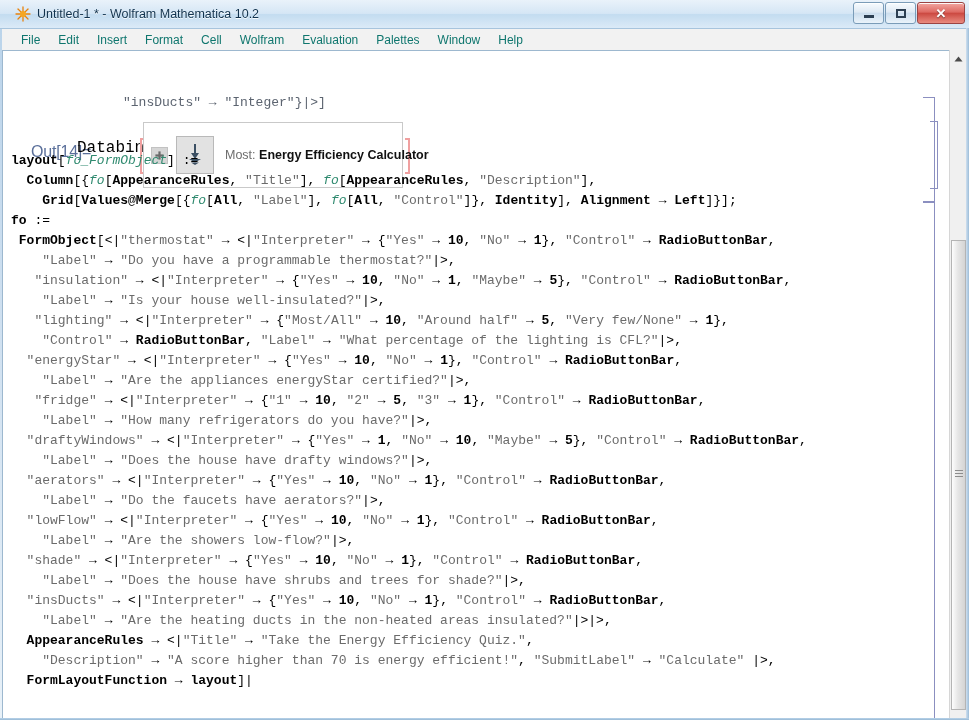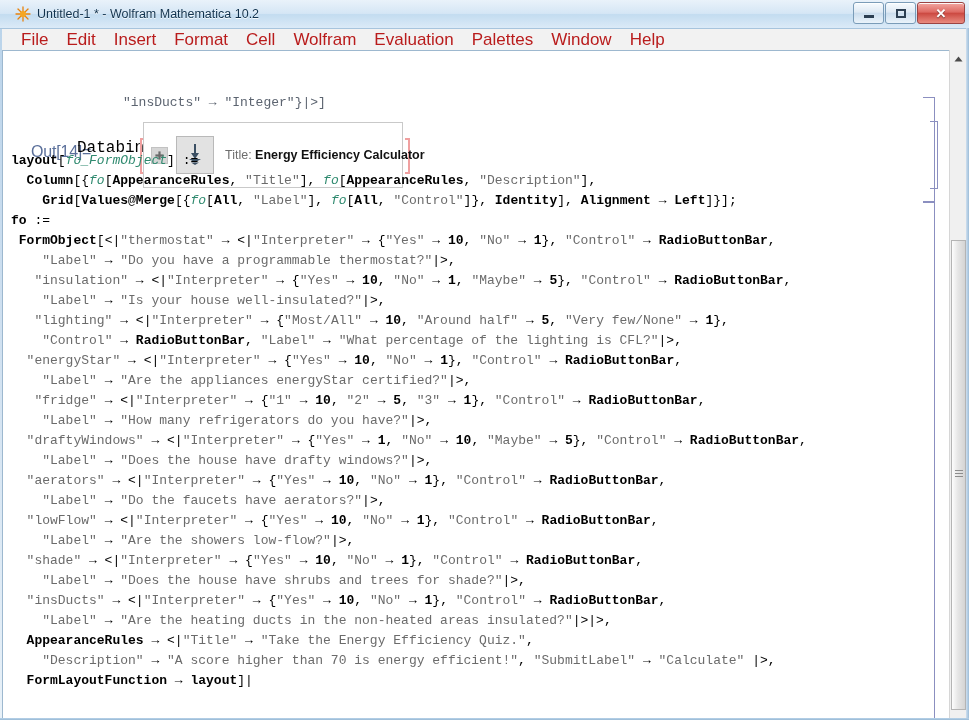--- a/index.html
+++ b/index.html
@@ -61,22 +61,22 @@
   .menubar {
     display: flex;
     align-items: center;
     height: 21px;
     background: #f2f2f2;
     border-bottom: 1px solid #d2d2d2;
     padding-left: 10px;
     margin: 0 2px;
   }
   .menuitem {
-    font-size: 17px;
-    color: #b91c1c;
+    font-size: 12px;
+    color: #0f766e;
     padding: 2px 9px;
     white-space: nowrap;
   }
 
   
   .nbwrap {
     position: absolute;
     left: 2px; top: 50px;
     width: 965px; height: 668px;
     background: #ffffff;
@@ -300,21 +300,21 @@
             <g fill="#3b4f63">
               <rect x="12" y="2" width="2" height="11"></rect>
               <polygon points="9,11 17,11 13,17"></polygon>
               <polygon points="7,17 19,17 13,20.5"></polygon>
               <polygon points="9,20.5 17,20.5 13,23"></polygon>
             </g>
           </svg>
         </div>
         <div class="bininfo">
           <div class="binrow">
-            <span>Title:</span>
+            <span>Most:</span>
             <b>Energy Efficiency Calculator</b>
           </div>
         </div>
       </div>
 
       <div class="codeblock code" id="codeblock"><span class="ln"><span class="sym">layout</span><span class="op">[</span><span class="pat">fo_FormObject</span><span class="op">] :=</span></span><span class="ln"><span class="sym">  Column</span><span class="op">[{</span><span class="pat">fo</span><span class="op">[</span><span class="sym">AppearanceRules</span><span class="op">, </span><span class="str">"Title"</span><span class="op">], </span><span class="pat">fo</span><span class="op">[</span><span class="sym">AppearanceRules</span><span class="op">, </span><span class="str">"Description"</span><span class="op">],</span></span><span class="ln"><span class="sym">    Grid</span><span class="op">[</span><span class="sym">Values</span><span class="op">@</span><span class="sym">Merge</span><span class="op">[{</span><span class="pat">fo</span><span class="op">[</span><span class="sym">All</span><span class="op">, </span><span class="str">"Label"</span><span class="op">], </span><span class="pat">fo</span><span class="op">[</span><span class="sym">All</span><span class="op">, </span><span class="str">"Control"</span><span class="op">]}, </span><span class="sym">Identity</span><span class="op">], </span><span class="sym">Alignment</span><span class="op"> → </span><span class="sym">Left</span><span class="op">]}];</span></span><span class="ln"><span class="sym">fo</span><span class="op"> :=</span></span><span class="ln"><span class="sym"> FormObject</span><span class="op">[&lt;|</span><span class="str">"thermostat"</span><span class="op"> → &lt;|</span><span class="str">"Interpreter"</span><span class="op"> → {</span><span class="str">"Yes"</span><span class="op"> → </span><span class="num">10</span><span class="op">, </span><span class="str">"No"</span><span class="op"> → </span><span class="num">1</span><span class="op">}, </span><span class="str">"Control"</span><span class="op"> → </span><span class="sym">RadioButtonBar</span><span class="op">,</span></span><span class="ln"><span class="op">    </span><span class="str">"Label"</span><span class="op"> → </span><span class="str">"Do you have a programmable thermostat?"</span><span class="op">|&gt;,</span></span><span class="ln"><span class="op">   </span><span class="str">"insulation"</span><span class="op"> → &lt;|</span><span class="str">"Interpreter"</span><span class="op"> → {</span><span class="str">"Yes"</span><span class="op"> → </span><span class="num">10</span><span class="op">, </span><span class="str">"No"</span><span class="op"> → </span><span class="num">1</span><span class="op">, </span><span class="str">"Maybe"</span><span class="op"> → </span><span class="num">5</span><span class="op">}, </span><span class="str">"Control"</span><span class="op"> → </span><span class="sym">RadioButtonBar</span><span class="op">,</span></span><span class="ln"><span class="op">    </span><span class="str">"Label"</span><span class="op"> → </span><span class="str">"Is your house well-insulated?"</span><span class="op">|&gt;,</span></span><span class="ln"><span class="op">   </span><span class="str">"lighting"</span><span class="op"> → &lt;|</span><span class="str">"Interpreter"</span><span class="op"> → {</span><span class="str">"Most/All"</span><span class="op"> → </span><span class="num">10</span><span class="op">, </span><span class="str">"Around half"</span><span class="op"> → </span><span class="num">5</span><span class="op">, </span><span class="str">"Very few/None"</span><span class="op"> → </span><span class="num">1</span><span class="op">},</span></span><span class="ln"><span class="op">    </span><span class="str">"Control"</span><span class="op"> → </span><span class="sym">RadioButtonBar</span><span class="op">, </span><span class="str">"Label"</span><span class="op"> → </span><span class="str">"What percentage of the lighting is CFL?"</span><span class="op">|&gt;,</span></span><span class="ln"><span class="op">  </span><span class="str">"energyStar"</span><span class="op"> → &lt;|</span><span class="str">"Interpreter"</span><span class="op"> → {</span><span class="str">"Yes"</span><span class="op"> → </span><span class="num">10</span><span class="op">, </span><span class="str">"No"</span><span class="op"> → </span><span class="num">1</span><span class="op">}, </span><span class="str">"Control"</span><span class="op"> → </span><span class="sym">RadioButtonBar</span><span class="op">,</span></span><span class="ln"><span class="op">    </span><span class="str">"Label"</span><span class="op"> → </span><span class="str">"Are the appliances energyStar certified?"</span><span class="op">|&gt;,</span></span><span class="ln"><span class="op">   </span><span class="str">"fridge"</span><span class="op"> → &lt;|</span><span class="str">"Interpreter"</span><span class="op"> → {</span><span class="str">"1"</span><span class="op"> → </span><span class="num">10</span><span class="op">, </span><span class="str">"2"</span><span class="op"> → </span><span class="num">5</span><span class="op">, </span><span class="str">"3"</span><span class="op"> → </span><span class="num">1</span><span class="op">}, </span><span class="str">"Control"</span><span class="op"> → </span><span class="sym">RadioButtonBar</span><span class="op">,</span></span><span class="ln"><span class="op">    </span><span class="str">"Label"</span><span class="op"> → </span><span class="str">"How many refrigerators do you have?"</span><span class="op">|&gt;,</span></span><span class="ln"><span class="op">  </span><span class="str">"draftyWindows"</span><span class="op"> → &lt;|</span><span class="str">"Interpreter"</span><span class="op"> → {</span><span class="str">"Yes"</span><span class="op"> → </span><span class="num">1</span><span class="op">, </span><span class="str">"No"</span><span class="op"> → </span><span class="num">10</span><span class="op">, </span><span class="str">"Maybe"</span><span class="op"> → </span><span class="num">5</span><span class="op">}, </span><span class="str">"Control"</span><span class="op"> → </span><span class="sym">RadioButtonBar</span><span class="op">,</span></span><span class="ln"><span class="op">    </span><span class="str">"Label"</span><span class="op"> → </span><span class="str">"Does the house have drafty windows?"</span><span class="op">|&gt;,</span></span><span class="ln"><span class="op">  </span><span class="str">"aerators"</span><span class="op"> → &lt;|</span><span class="str">"Interpreter"</span><span class="op"> → {</span><span class="str">"Yes"</span><span class="op"> → </span><span class="num">10</span><span class="op">, </span><span class="str">"No"</span><span class="op"> → </span><span class="num">1</span><span class="op">}, </span><span class="str">"Control"</span><span class="op"> → </span><span class="sym">RadioButtonBar</span><span class="op">,</span></span><span class="ln"><span class="op">    </span><span class="str">"Label"</span><span class="op"> → </span><span class="str">"Do the faucets have aerators?"</span><span class="op">|&gt;,</span></span><span class="ln"><span class="op">  </span><span class="str">"lowFlow"</span><span class="op"> → &lt;|</span><span class="str">"Interpreter"</span><span class="op"> → {</span><span class="str">"Yes"</span><span class="op"> → </span><span class="num">10</span><span class="op">, </span><span class="str">"No"</span><span class="op"> → </span><span class="num">1</span><span class="op">}, </span><span class="str">"Control"</span><span class="op"> → </span><span class="sym">RadioButtonBar</span><span class="op">,</span></span><span class="ln"><span class="op">    </span><span class="str">"Label"</span><span class="op"> → </span><span class="str">"Are the showers low-flow?"</span><span class="op">|&gt;,</span></span><span class="ln"><span class="op">  </span><span class="str">"shade"</span><span class="op"> → &lt;|</span><span class="str">"Interpreter"</span><span class="op"> → {</span><span class="str">"Yes"</span><span class="op"> → </span><span class="num">10</span><span class="op">, </span><span class="str">"No"</span><span class="op"> → </span><span class="num">1</span><span class="op">}, </span><span class="str">"Control"</span><span class="op"> → </span><span class="sym">RadioButtonBar</span><span class="op">,</span></span><span class="ln"><span class="op">    </span><span class="str">"Label"</span><span class="op"> → </span><span class="str">"Does the house have shrubs and trees for shade?"</span><span class="op">|&gt;,</span></span><span class="ln"><span class="op">  </span><span class="str">"insDucts"</span><span class="op"> → &lt;|</span><span class="str">"Interpreter"</span><span class="op"> → {</span><span class="str">"Yes"</span><span class="op"> → </span><span class="num">10</span><span class="op">, </span><span class="str">"No"</span><span class="op"> → </span><span class="num">1</span><span class="op">}, </span><span class="str">"Control"</span><span class="op"> → </span><span class="sym">RadioButtonBar</span><span class="op">,</span></span><span class="ln"><span class="op">    </span><span class="str">"Label"</span><span class="op"> → </span><span class="str">"Are the heating ducts in the non-heated areas insulated?"</span><span class="op">|&gt;|&gt;,</span></span><span class="ln"><span class="sym">  AppearanceRules</span><span class="op"> → &lt;|</span><span class="str">"Title"</span><span class="op"> → </span><span class="str">"Take the Energy Efficiency Quiz."</span><span class="op">,</span></span><span class="ln"><span class="op">    </span><span class="str">"Description"</span><span class="op"> → </span><span class="str">"A score higher than 70 is energy efficient!"</span><span class="op">, </span><span class="str">"SubmitLabel"</span><span class="op"> → </span><span class="str">"Calculate"</span><span class="op"> |&gt;,</span></span><span class="ln"><span class="sym">  FormLayoutFunction</span><span class="op"> → </span><span class="sym">layout</span><span class="op">]|</span></span></div>
 
     </div>
 
     <div class="cellbr out-outer"></div>

